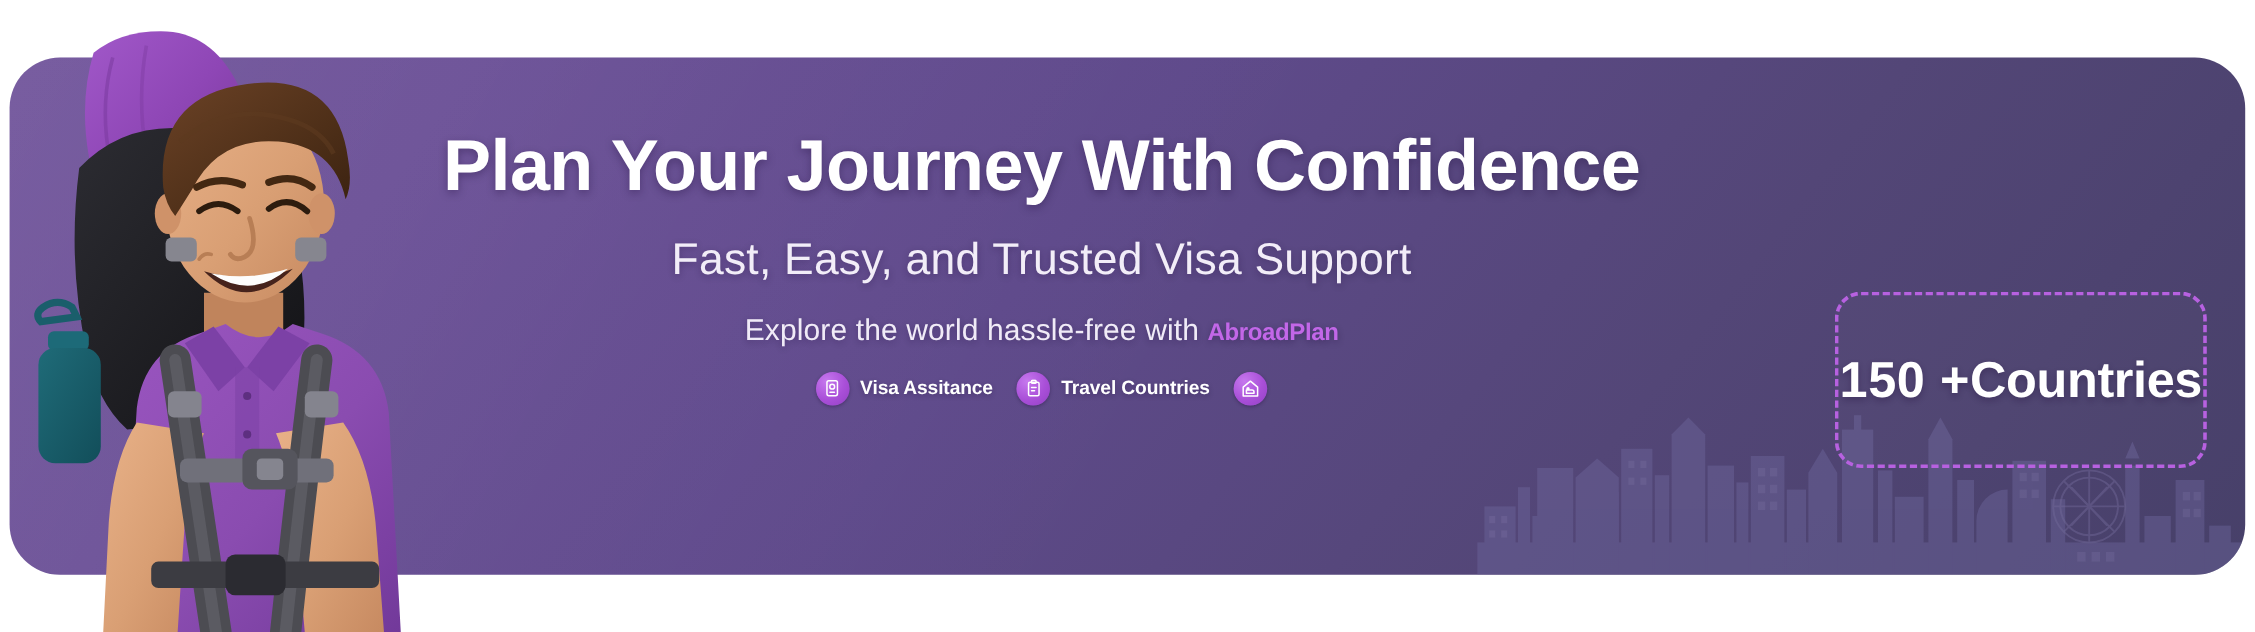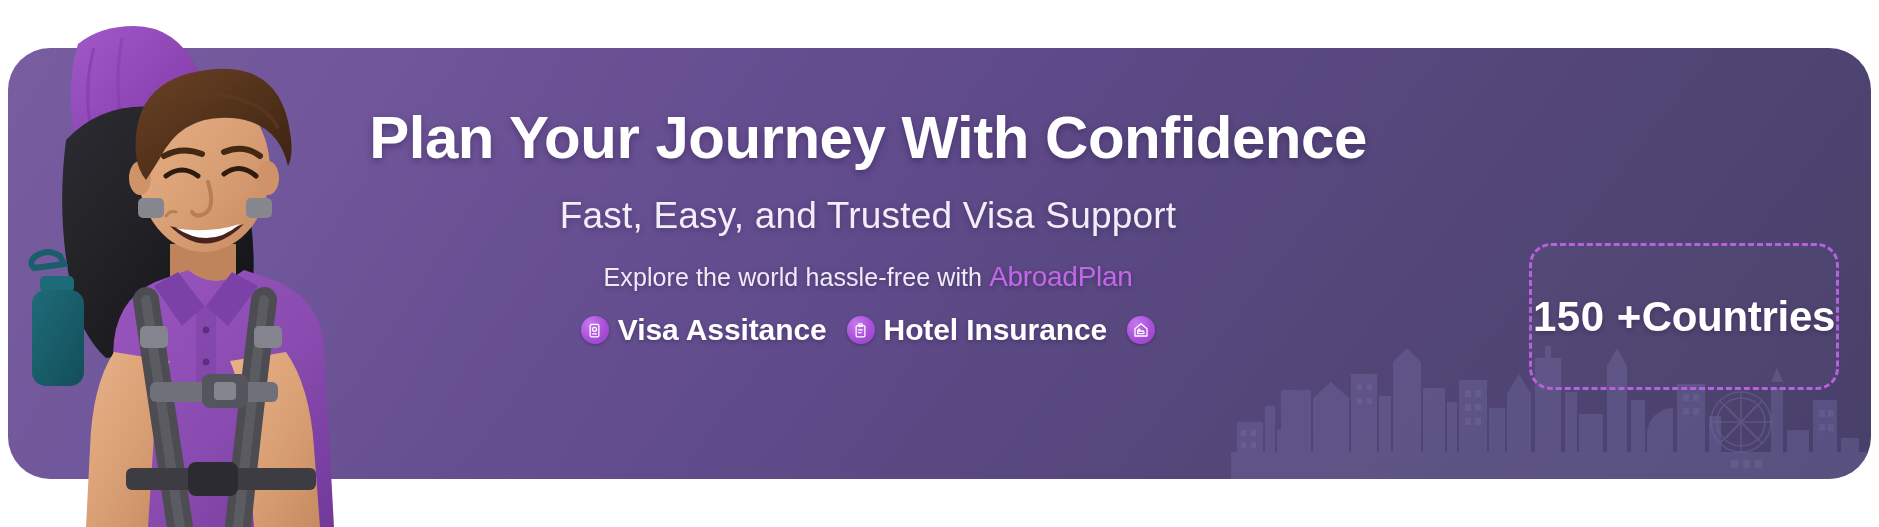--- a/index.html
+++ b/index.html
@@ -96,22 +96,22 @@
     font-size: 25px;
     line-height: 1.2;
     font-weight: 400;
     color: #f0ebf7;
     letter-spacing: 0.1px;
     text-shadow: 0 2px 5px rgba(30, 12, 55, 0.30);
     white-space: nowrap;
   }
 
   .brand {
-    font-weight: 400;
-    font-size: 28px;
+    font-weight: 700;
+    font-size: 20px;
     color: #c267e8;
     letter-spacing: -0.3px;
     text-shadow: 0 2px 5px rgba(30, 12, 55, 0.35);
   }
 
   
   .features {
     margin-top: 20px;
     display: flex;
     align-items: center;
@@ -133,21 +133,21 @@
     background: radial-gradient(circle at 32% 28%, #c678ee 0%, #a94fd8 55%, #9340c4 100%);
     display: flex;
     align-items: center;
     justify-content: center;
     flex: 0 0 auto;
     box-shadow: 0 1px 3px rgba(25,8,48,0.35);
   }
   .feature-icon svg { display: block; }
 
   .feature-label {
-    font-size: 30px;
+    font-size: 16px;
     font-weight: 800;
     color: #ffffff;
     letter-spacing: -0.1px;
     text-shadow: 0 2px 4px rgba(30, 12, 55, 0.30);
   }
 
   
   .countries-badge {
     position: absolute;
     left: 1521px;
@@ -284,21 +284,21 @@
 
         <div class="feature">
           <span class="feature-icon">
             <svg width="15" height="15" viewBox="0 0 24 24" fill="none" stroke="#ffffff" stroke-width="2" stroke-linecap="round" stroke-linejoin="round">
               <rect x="5" y="4" width="14" height="18" rx="2"></rect>
               <rect x="9" y="1.5" width="6" height="4" rx="1.2"></rect>
               <line x1="9" y1="11" x2="15" y2="11"></line>
               <line x1="9" y1="15.5" x2="13" y2="15.5"></line>
             </svg>
           </span>
-          <span class="feature-label">Hotel Insurance</span>
+          <span class="feature-label">Travel Countries</span>
         </div>
 
         <div class="feature">
           <span class="feature-icon">
             <svg width="16" height="16" viewBox="0 0 24 24" fill="none" stroke="#ffffff" stroke-width="1.9" stroke-linecap="round" stroke-linejoin="round">
               <path d="M3 10 L12 2.5 L21 10 V21 H3 Z"></path>
               <path d="M7 17.5 v-4 h7 a2.5 2.5 0 0 1 2.5 2.5 v1.5 Z"></path>
               <circle cx="9" cy="11.8" r="1.2"></circle>
             </svg>
           </span>

